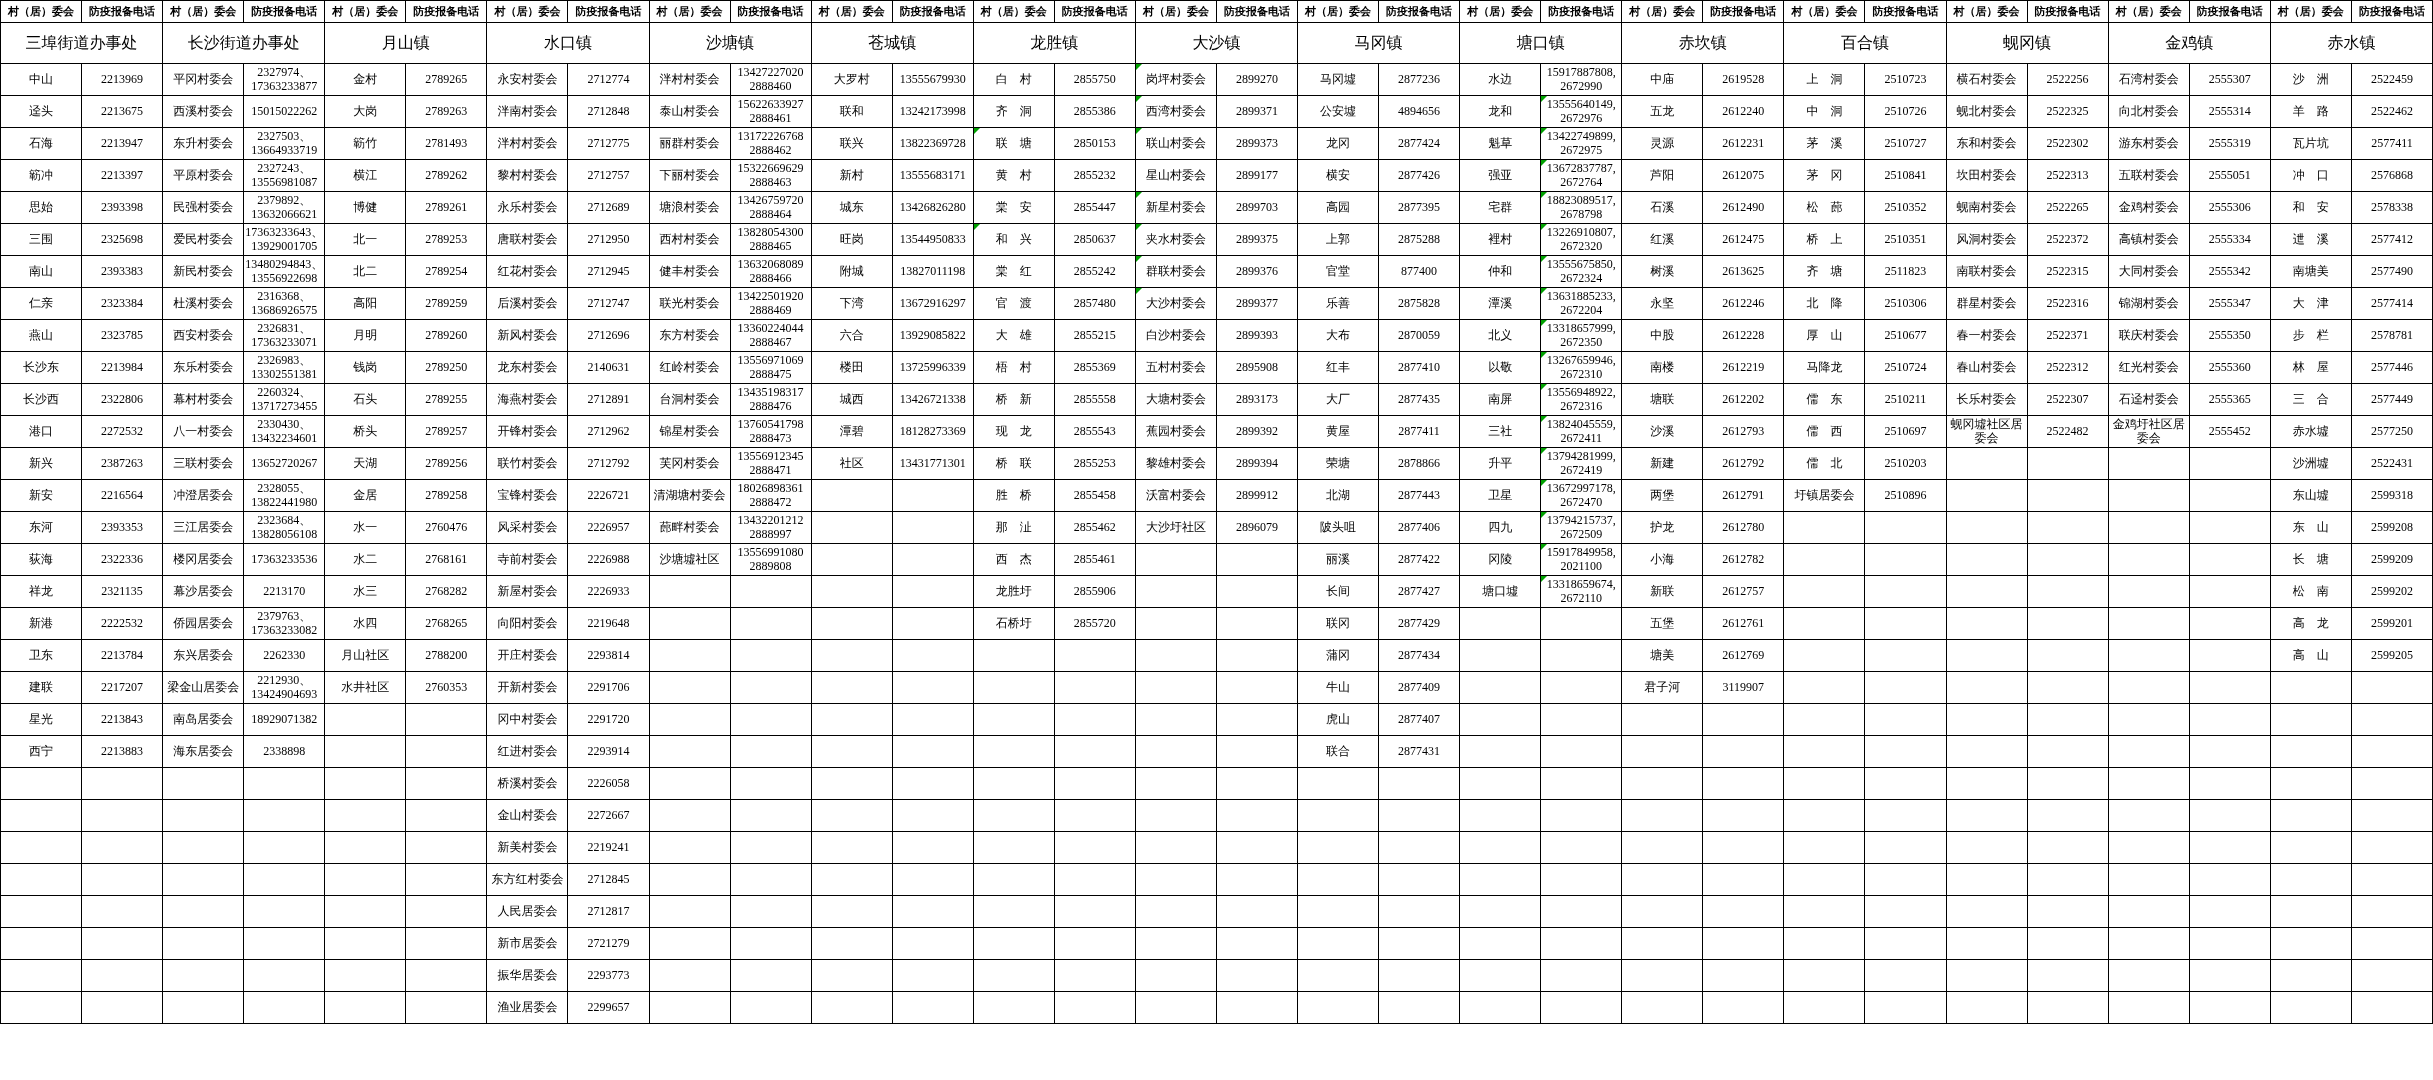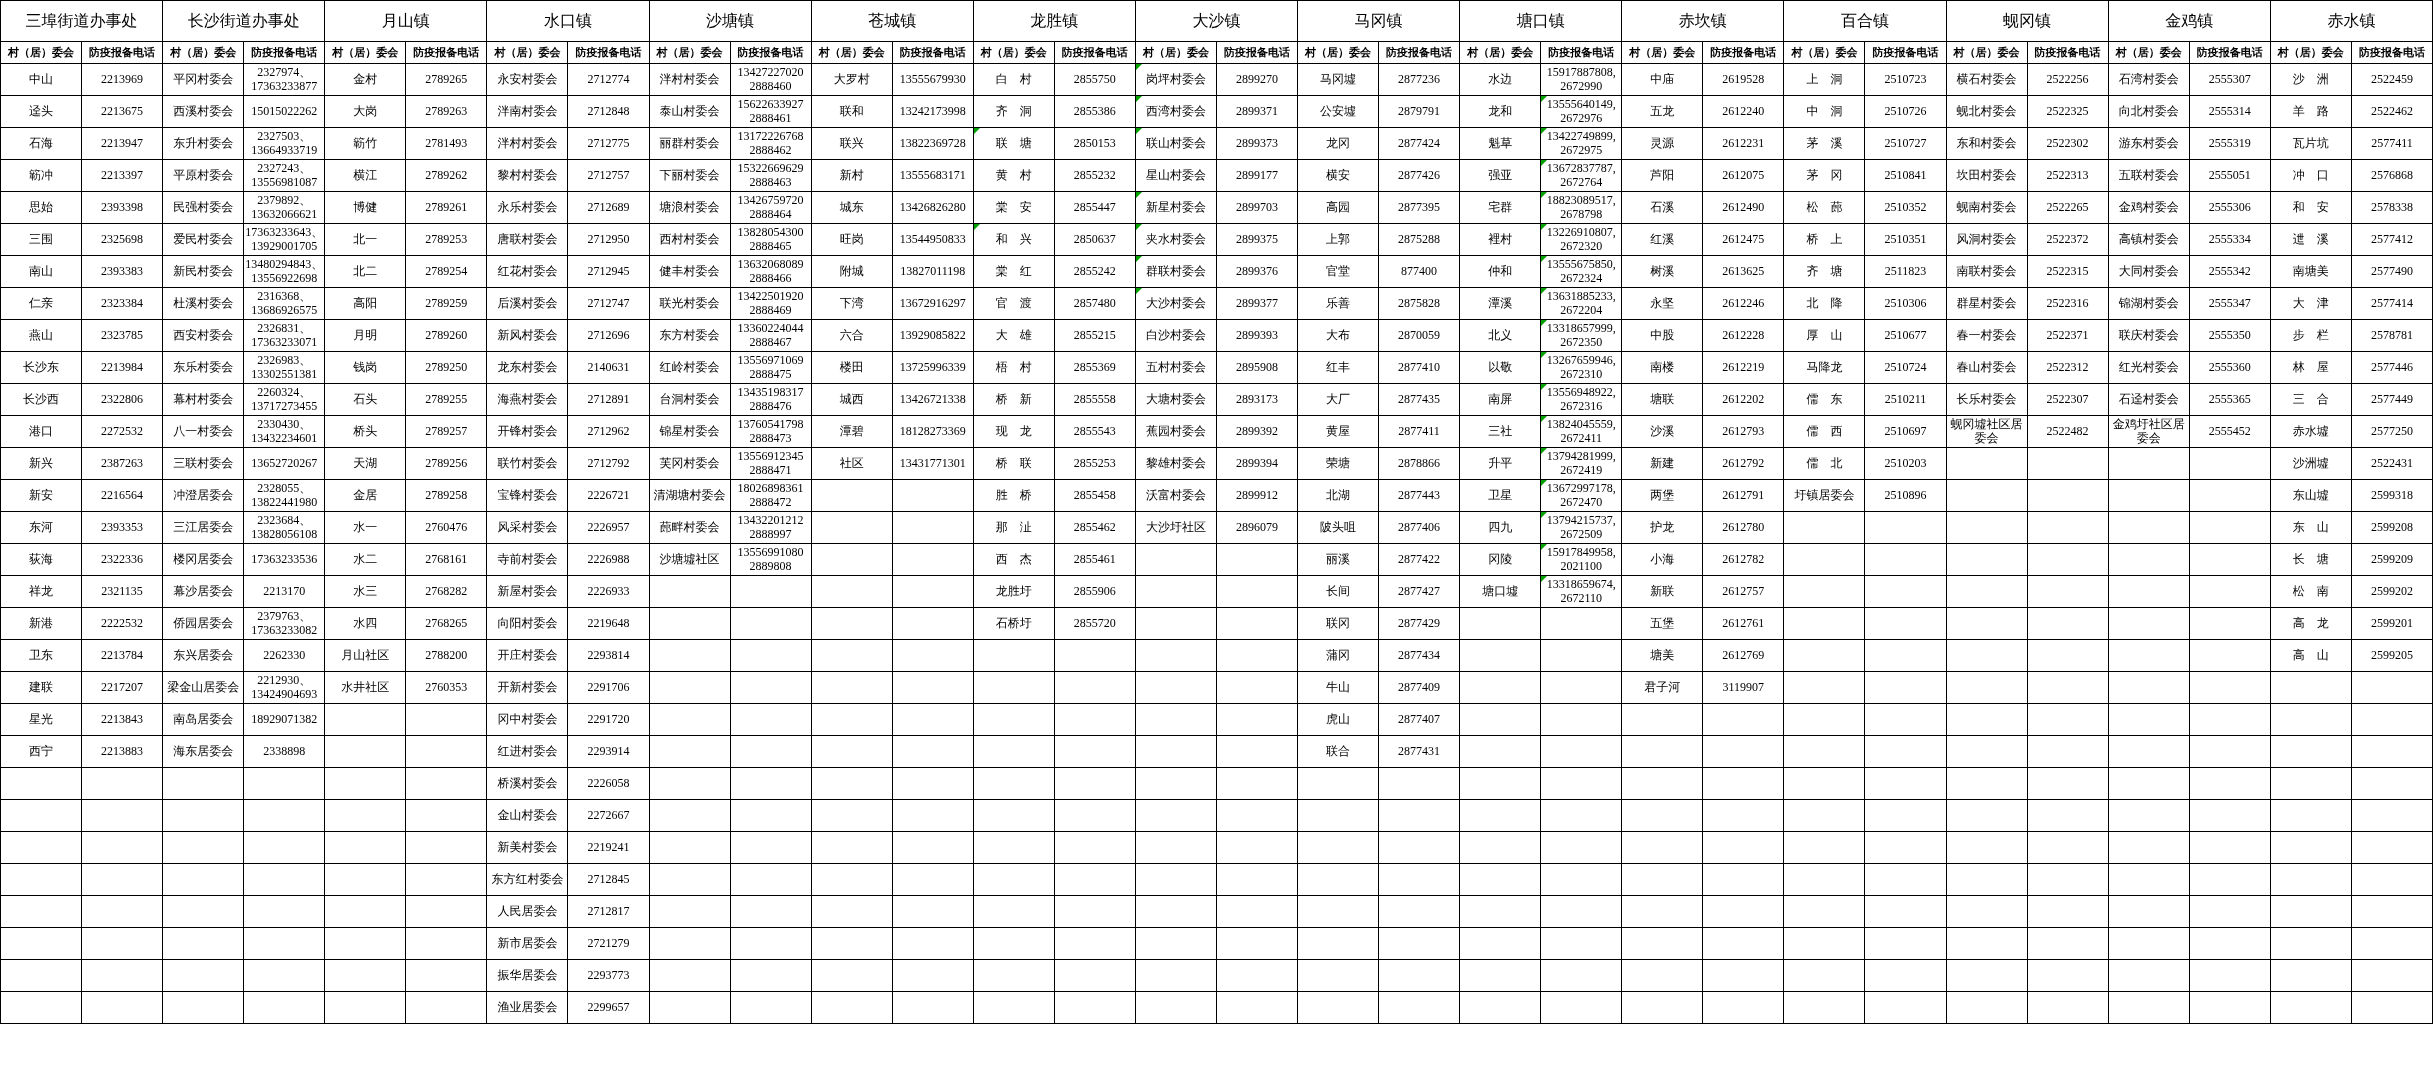--- a/index.html
+++ b/index.html
@@ -17,67 +17,67 @@
   td.mark::before{content:'';position:absolute;left:0;top:0;width:0;height:0;
     border-top:6px solid #00a100;border-right:6px solid transparent;}
 </style>
 </head>
 <body>
 
 <div class="page">
   <table>
     <thead>
         <tr>
+          <th class="sub-th">村（居）委会</th>
+          <th class="sub-th">防疫报备电话</th>
+          <th class="sub-th">村（居）委会</th>
+          <th class="sub-th">防疫报备电话</th>
+          <th class="sub-th">村（居）委会</th>
+          <th class="sub-th">防疫报备电话</th>
+          <th class="sub-th">村（居）委会</th>
+          <th class="sub-th">防疫报备电话</th>
+          <th class="sub-th">村（居）委会</th>
+          <th class="sub-th">防疫报备电话</th>
+          <th class="sub-th">村（居）委会</th>
+          <th class="sub-th">防疫报备电话</th>
+          <th class="sub-th">村（居）委会</th>
+          <th class="sub-th">防疫报备电话</th>
+          <th class="sub-th">村（居）委会</th>
+          <th class="sub-th">防疫报备电话</th>
+          <th class="sub-th">村（居）委会</th>
+          <th class="sub-th">防疫报备电话</th>
+          <th class="sub-th">村（居）委会</th>
+          <th class="sub-th">防疫报备电话</th>
+          <th class="sub-th">村（居）委会</th>
+          <th class="sub-th">防疫报备电话</th>
+          <th class="sub-th">村（居）委会</th>
+          <th class="sub-th">防疫报备电话</th>
+          <th class="sub-th">村（居）委会</th>
+          <th class="sub-th">防疫报备电话</th>
+          <th class="sub-th">村（居）委会</th>
+          <th class="sub-th">防疫报备电话</th>
+          <th class="sub-th">村（居）委会</th>
+          <th class="sub-th">防疫报备电话</th>
+        </tr>
+        <tr>
           <th colspan="2" class="group-th">三埠街道办事处</th>
           <th colspan="2" class="group-th">长沙街道办事处</th>
           <th colspan="2" class="group-th">月山镇</th>
           <th colspan="2" class="group-th">水口镇</th>
           <th colspan="2" class="group-th">沙塘镇</th>
           <th colspan="2" class="group-th">苍城镇</th>
           <th colspan="2" class="group-th">龙胜镇</th>
           <th colspan="2" class="group-th">大沙镇</th>
           <th colspan="2" class="group-th">马冈镇</th>
           <th colspan="2" class="group-th">塘口镇</th>
           <th colspan="2" class="group-th">赤坎镇</th>
           <th colspan="2" class="group-th">百合镇</th>
           <th colspan="2" class="group-th">蚬冈镇</th>
           <th colspan="2" class="group-th">金鸡镇</th>
           <th colspan="2" class="group-th">赤水镇</th>
-        </tr>
-        <tr>
-          <th class="sub-th">村（居）委会</th>
-          <th class="sub-th">防疫报备电话</th>
-          <th class="sub-th">村（居）委会</th>
-          <th class="sub-th">防疫报备电话</th>
-          <th class="sub-th">村（居）委会</th>
-          <th class="sub-th">防疫报备电话</th>
-          <th class="sub-th">村（居）委会</th>
-          <th class="sub-th">防疫报备电话</th>
-          <th class="sub-th">村（居）委会</th>
-          <th class="sub-th">防疫报备电话</th>
-          <th class="sub-th">村（居）委会</th>
-          <th class="sub-th">防疫报备电话</th>
-          <th class="sub-th">村（居）委会</th>
-          <th class="sub-th">防疫报备电话</th>
-          <th class="sub-th">村（居）委会</th>
-          <th class="sub-th">防疫报备电话</th>
-          <th class="sub-th">村（居）委会</th>
-          <th class="sub-th">防疫报备电话</th>
-          <th class="sub-th">村（居）委会</th>
-          <th class="sub-th">防疫报备电话</th>
-          <th class="sub-th">村（居）委会</th>
-          <th class="sub-th">防疫报备电话</th>
-          <th class="sub-th">村（居）委会</th>
-          <th class="sub-th">防疫报备电话</th>
-          <th class="sub-th">村（居）委会</th>
-          <th class="sub-th">防疫报备电话</th>
-          <th class="sub-th">村（居）委会</th>
-          <th class="sub-th">防疫报备电话</th>
-          <th class="sub-th">村（居）委会</th>
-          <th class="sub-th">防疫报备电话</th>
         </tr>
       </thead>
     <tbody>
         <tr>
           <td class="village">中山</td>
           <td class="phone">2213969</td>
           <td class="village">平冈村委会</td>
           <td class="phone">2327974、
 17363233877</td>
           <td class="village">金村</td>
@@ -121,21 +121,21 @@
           <td class="village">泰山村委会</td>
           <td class="phone">15622633927
 2888461</td>
           <td class="village">联和</td>
           <td class="phone">13242173998</td>
           <td class="village">齐　洞</td>
           <td class="phone">2855386</td>
           <td class="village mark">西湾村委会</td>
           <td class="phone">2899371</td>
           <td class="village">公安墟</td>
-          <td class="phone">2879791</td>
+          <td class="phone">4894656</td>
           <td class="village">龙和</td>
           <td class="phone mark">13555640149,
 2672976</td>
           <td class="village">五龙</td>
           <td class="phone">2612240</td>
           <td class="village">中　洞</td>
           <td class="phone">2510726</td>
           <td class="village">蚬北村委会</td>
           <td class="phone">2522325</td>
           <td class="village">向北村委会</td>

